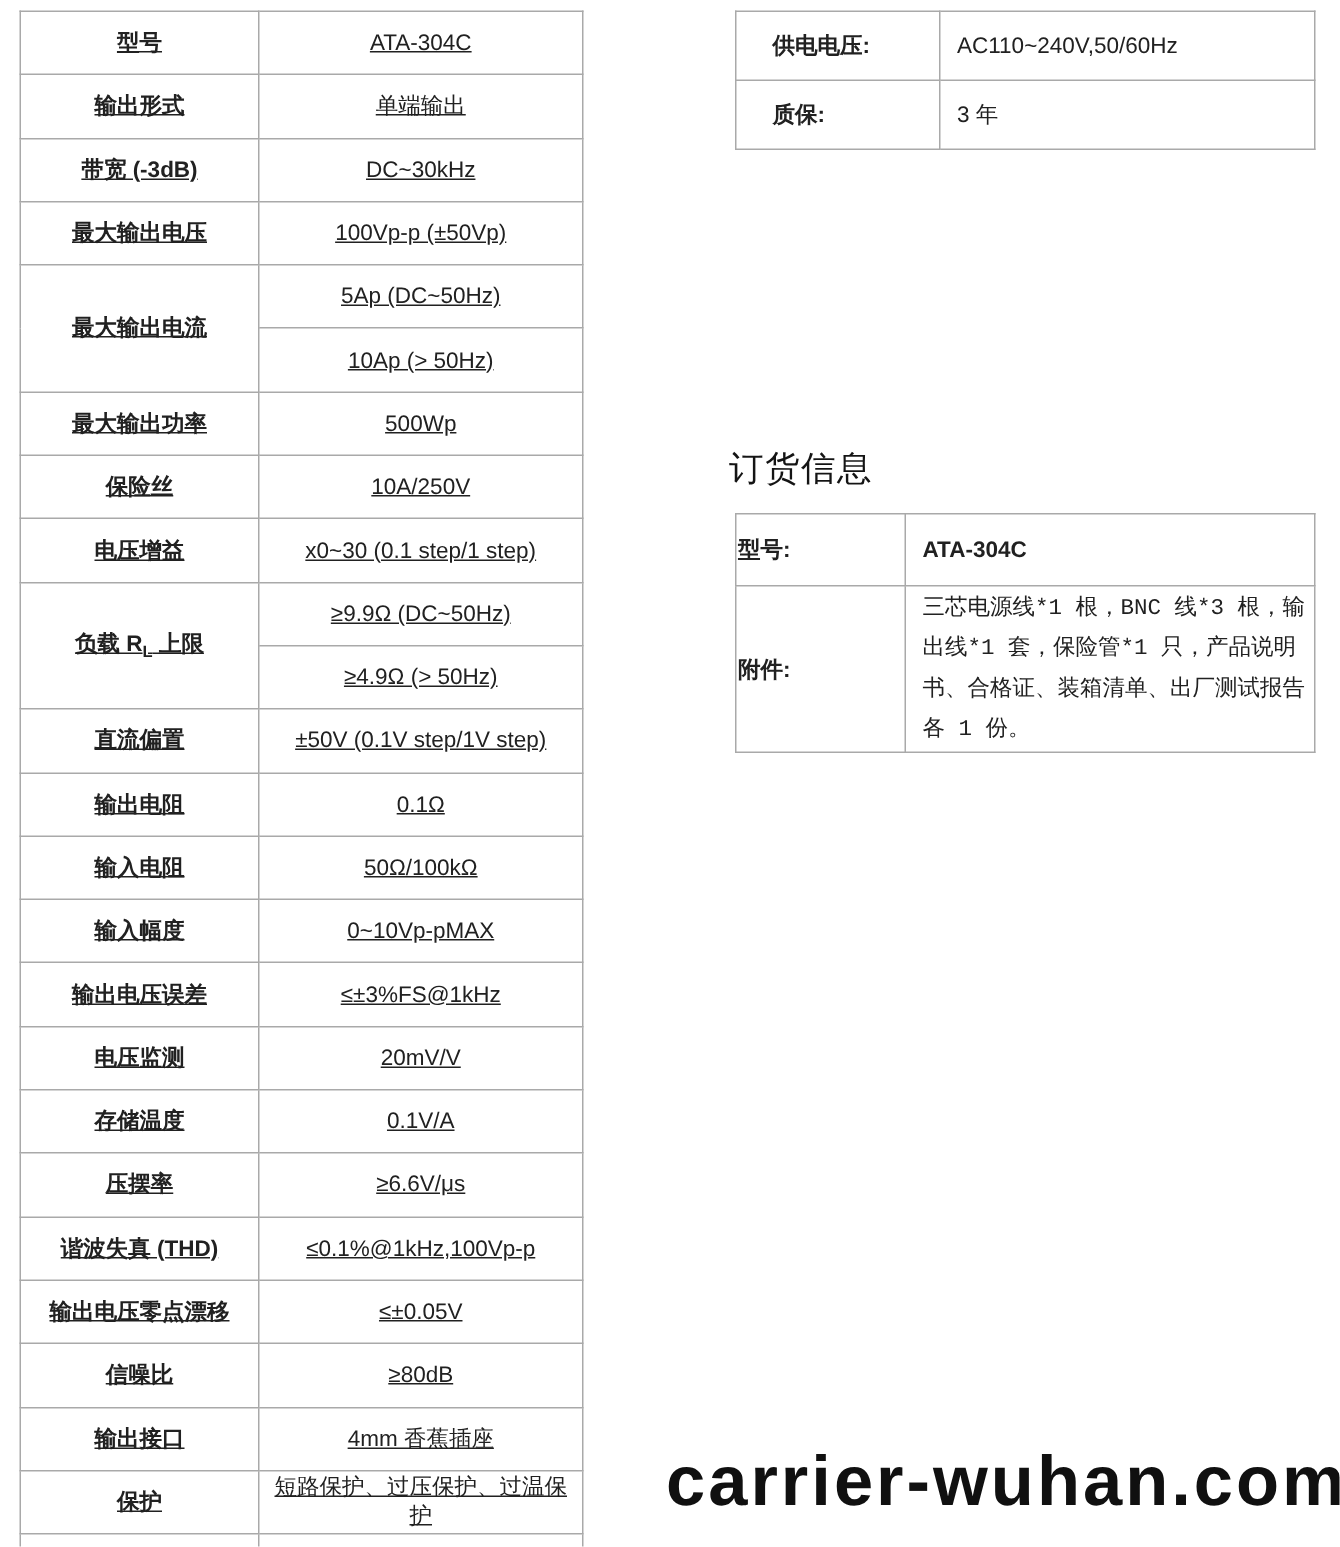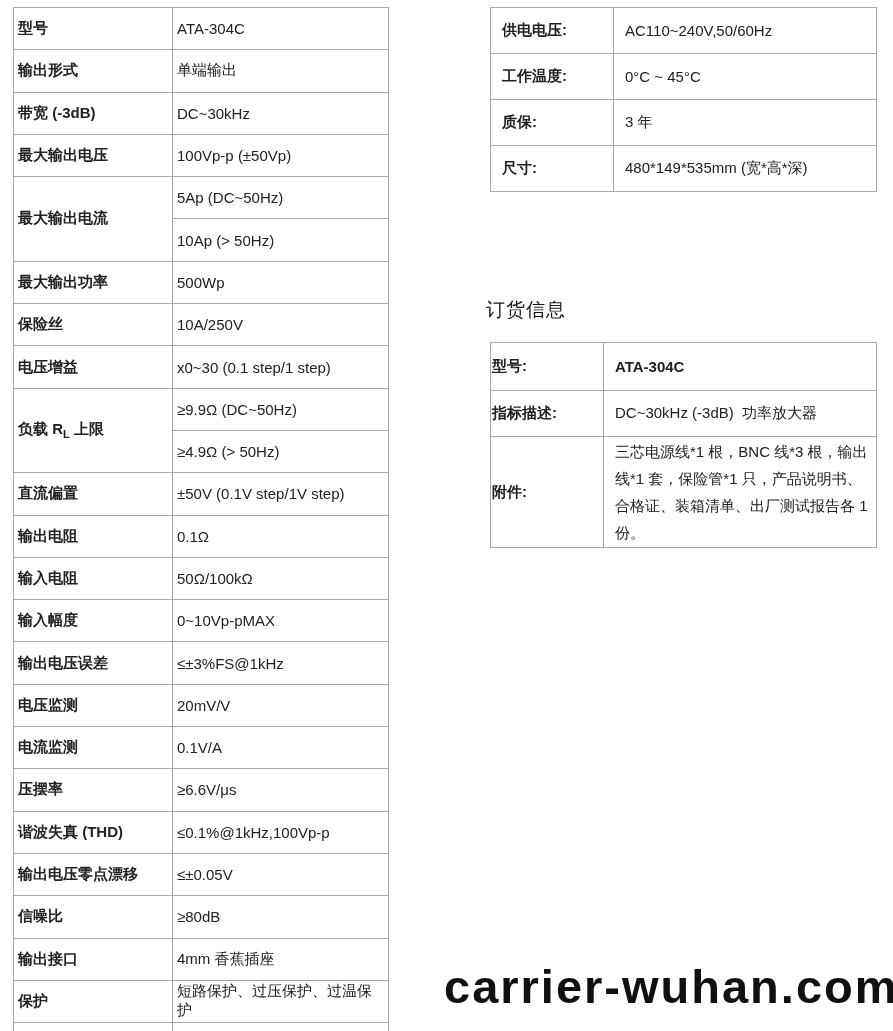--- a/index.html
+++ b/index.html
@@ -28,56 +28,56 @@
   .lbl { font-weight: bold; }
 
   
   .spec-table {
     position: absolute;
     left: 13px;
     top: 7px;
     width: 376px;
   }
   .spec-table tr { height: 42.3px; }
-  .spec-table td { padding: 0 4px; }
+  .spec-table td { text-align: center; padding: 0 4px; text-decoration: underline; }
   .spec-table .lbl { width: 150px; }
   .spec-table sub { font-size: 11px; font-weight: bold; }
 
   
   .general-table {
     position: absolute;
     left: 490px;
     top: 7px;
     width: 387px;
   }
   .general-table tr { height: 46px; }
-  .general-table .lbl { width: 110px; padding-left: 11px; }
+  .general-table .lbl { width: 110px; padding-left: 24px; }
   .general-table .val { padding-left: 11px; }
 
   
   .ordering-heading {
     position: absolute;
     left: 486px;
     top: 297px;
-    font-size: 19px;
+    font-size: 23px;
     color: #141414;
     letter-spacing: 1px;
   }
   .ordering-table {
     position: absolute;
     left: 490px;
     top: 342px;
     width: 387px;
   }
   .ordering-table .lbl { width: 110px; }
   .ordering-table .val { padding-left: 11px; padding-right: 6px; white-space: pre-wrap; }
   .ordering-table .row-model { height: 48px; }
   .ordering-table .row-desc  { height: 46px; }
   .ordering-table .row-acc   { height: 78px; }
-  .ordering-table .row-acc .val { line-height: 27px; }
+  .ordering-table .row-acc .val { line-height: 27px; font-family: Liberation Mono, monospace; }
   .bold { font-weight: bold; }
 
   
   .watermark {
     position: absolute;
     left: 444px;
     top: 959px;
     font-size: 47px;
     letter-spacing: 2px;
     color: #101010;
@@ -150,21 +150,21 @@
   </tr>
   <tr>
     <td class="lbl">输出电压误差</td>
     <td class="val">≤±3%FS@1kHz</td>
   </tr>
   <tr>
     <td class="lbl">电压监测</td>
     <td class="val">20mV/V</td>
   </tr>
   <tr>
-    <td class="lbl">电流监测</td>
+    <td class="lbl">存储温度</td>
     <td class="val">0.1V/A</td>
   </tr>
   <tr>
     <td class="lbl">压摆率</td>
     <td class="val">≥6.6V/μs</td>
   </tr>
   <tr>
     <td class="lbl">谐波失真 (THD)</td>
     <td class="val">≤0.1%@1kHz,100Vp-p</td>
   </tr>
@@ -191,46 +191,34 @@
 </tbody>
   </table>
 
 <table class="general-table">
   <tbody>
       <tr>
     <td class="lbl">供电电压:</td>
     <td class="val">AC110~240V,50/60Hz</td>
   </tr>
   <tr>
-    <td class="lbl">工作温度:</td>
-    <td class="val">0°C ~ 45°C</td>
-  </tr>
-  <tr>
     <td class="lbl">质保:</td>
     <td class="val">3 年</td>
-  </tr>
-  <tr>
-    <td class="lbl">尺寸:</td>
-    <td class="val">480*149*535mm (宽*高*深)</td>
   </tr>
 </tbody>
   </table>
 
 <div class="ordering-heading">订货信息</div>
 
 <table class="ordering-table">
   <tbody>
       <tr class="row-model">
     <td class="lbl">型号:</td>
     <td class="val bold">ATA-304C</td>
   </tr>
-  <tr class="row-desc">
-    <td class="lbl">指标描述:</td>
-    <td class="val">DC~30kHz (-3dB)  功率放大器</td>
-  </tr>
   <tr class="row-acc">
     <td class="lbl">附件:</td>
     <td class="val">三芯电源线*1 根，BNC 线*3 根，输出线*1 套，保险管*1 只，产品说明书、合格证、装箱清单、出厂测试报告各 1 份。</td>
   </tr>
 </tbody>
   </table>
 
 <div class="watermark">carrier-wuhan.com</div>
 
 </body></html>

